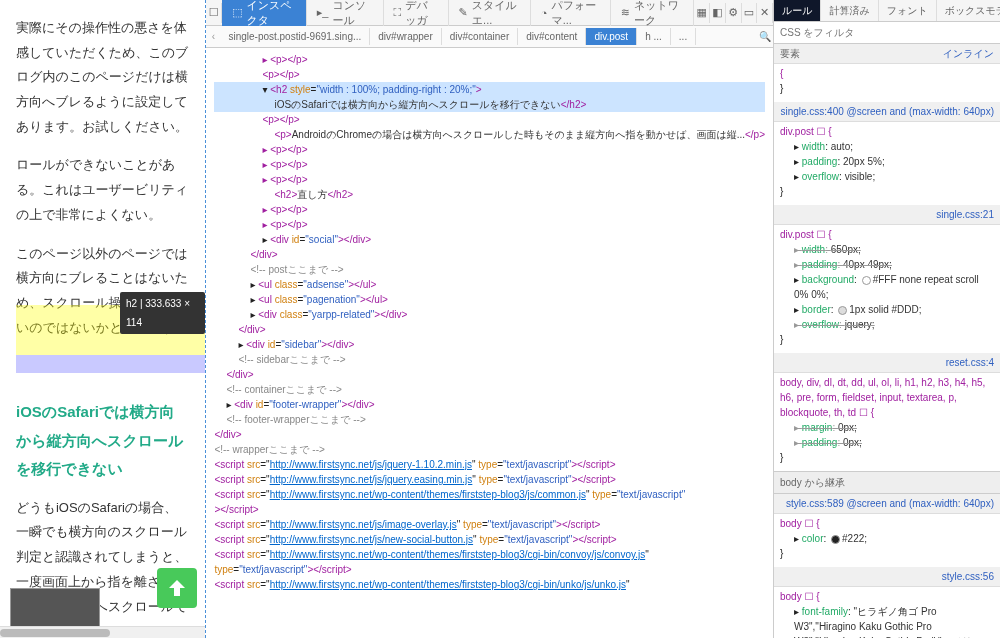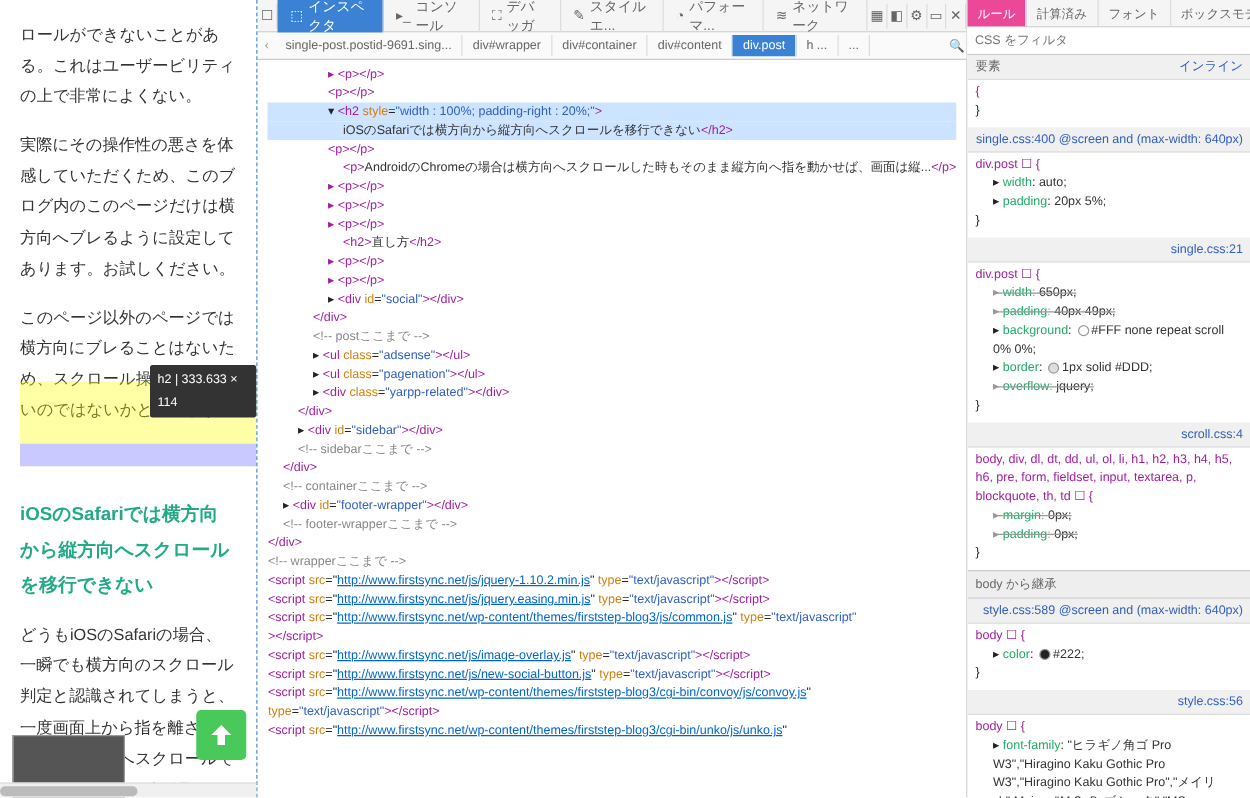--- a/index.html
+++ b/index.html
@@ -40,21 +40,21 @@
 .val { color: #3060c0; }
 .txt { color: #333; }
 .url { color: #0066cc; text-decoration: underline; }
 .comment { color: #888; }
 .ln.sel { background: #cce4ff; }
 
 
 .styles { width: 226px; display: flex; flex-direction: column; background: #fff; }
 .stabs { display:flex; height:22px; border-bottom:1px solid #ccc; background:#f5f5f5; font-size:10px; }
 .stabs .st { padding:4px 8px; border-right:1px solid #ddd; cursor:pointer; color:#666; white-space:nowrap; }
-.stabs .st.active { background:#ec4899; color:#fff; }
+.stabs .st.active { background:#0f172a; color:#fff; }
 .filter { height:22px; border-bottom:1px solid #ccc; }
 .filter input { width:100%; height:100%; border:none; padding:0 6px; font-size:10px; color:#999; }
 .rules { flex:1; overflow:auto; font-size:10px; line-height:1.5; }
 .rule-head { padding:2px 6px; background:#f0f0f0; border-bottom:1px solid #ddd; display:flex; justify-content:space-between; color:#666; }
 .rule-head .src { color:#3060c0; cursor:pointer; }
 .rule-body { padding:2px 6px 6px; font-family:monospace; }
 .sel-txt { color:#a020a0; }
 .prop { padding-left:14px; }
 .prop.off { text-decoration:line-through; color:#999; }
 .pname { color:#2a6; }
@@ -62,22 +62,22 @@
 .swatch { display:inline-block; width:9px; height:9px; border:1px solid #999; vertical-align:middle; margin:0 2px; border-radius:50%; }
 .inherit { padding:3px 6px; background:#eee; color:#666; border-top:1px solid #ccc;border-bottom:1px solid #ccc; }
 </style>
 </head>
 <body>
 
 <div class="app">
 
   <div class="preview">
     <div class="preview-inner">
+      <p>実際にその操作性の悪さを体感していただくため、このブログ内のこのページだけは横方向へブレるように設定してあります。お試しください。</p>
       <p>ロールができないことがある。これはユーザービリティの上で非常によくない。</p>
-      <p>実際にその操作性の悪さを体感していただくため、このブログ内のこのページだけは横方向へブレるように設定してあります。お試しください。</p>
       <p>このページ以外のページでは横方向にブレることはないため、スクロール操作がしやすいのではないかと思います。</p>
       <div class="hl-yellow"></div>
       <div class="hl-blue"></div>
       <div class="hl-tooltip">h2 | 333.633 × 114</div>
       <h2 class="h2-title">iOSのSafariでは横方向から縦方向へスクロールを移行できない</h2>
       <p>どうもiOSのSafariの場合、一瞬でも横方向のスクロール判定と認識されてしまうと、一度画面上から指を離さない限りは縦方向へスクロールできないようだ。（iOS7のiPhone5にて検証）</p>
       <div class="goto-top">
         <svg viewBox="0 0 24 24">
             <path d="M12 4l-8 8h5v8h6v-8h5z"></path>
           </svg>
@@ -196,38 +196,39 @@
           <div>}</div>
         </div>
         <div class="rule-head">
           <span></span>
           <span class="src">single.css:400 @screen and (max-width: 640px)</span>
         </div>
         <div class="rule-body">
           <div><span class="sel-txt">div.post ☐ {</span></div>
           <div class="prop">▸ <span class="pname">width</span>: <span class="pval">auto;</span></div>
           <div class="prop">▸ <span class="pname">padding</span>: <span class="pval">20px 5%;</span></div>
+          <div class="prop">▸ <span class="pname">overflow</span>: <span class="pval">visible;</span></div>
           <div>}</div>
         </div>
         <div class="rule-head">
           <span></span>
           <span class="src">single.css:21</span>
         </div>
         <div class="rule-body">
           <div><span class="sel-txt">div.post ☐ {</span></div>
           <div class="prop off">▸ <span class="pname">width</span>: <span class="pval">650px;</span></div>
           <div class="prop off">▸ <span class="pname">padding</span>: <span class="pval">40px 49px;</span></div>
           <div class="prop">▸ <span class="pname">background</span>: <span class="swatch" style="background:#fff"></span><span class="pval">#FFF none repeat scroll 0% 0%;</span></div>
           <div class="prop">▸ <span class="pname">border</span>: <span class="swatch" style="background:#ddd"></span><span class="pval">1px solid #DDD;</span></div>
           <div class="prop off">▸ <span class="pname">overflow</span>: <span class="pval">jquery;</span></div>
           <div>}</div>
         </div>
         <div class="rule-head">
           <span></span>
-          <span class="src">scroll.css:4</span>
+          <span class="src">reset.css:4</span>
         </div>
         <div class="rule-body">
           <div><span class="sel-txt">body, div, dl, dt, dd, ul, ol, li, h1, h2, h3, h4, h5, h6, pre, form, fieldset, input, textarea, p, blockquote, th, td ☐ {</span></div>
           <div class="prop off">▸ <span class="pname">margin</span>: <span class="pval">0px;</span></div>
           <div class="prop off">▸ <span class="pname">padding</span>: <span class="pval">0px;</span></div>
           <div>}</div>
         </div>
         <div class="inherit">body から継承</div>
         <div class="rule-head">
           <span></span>

